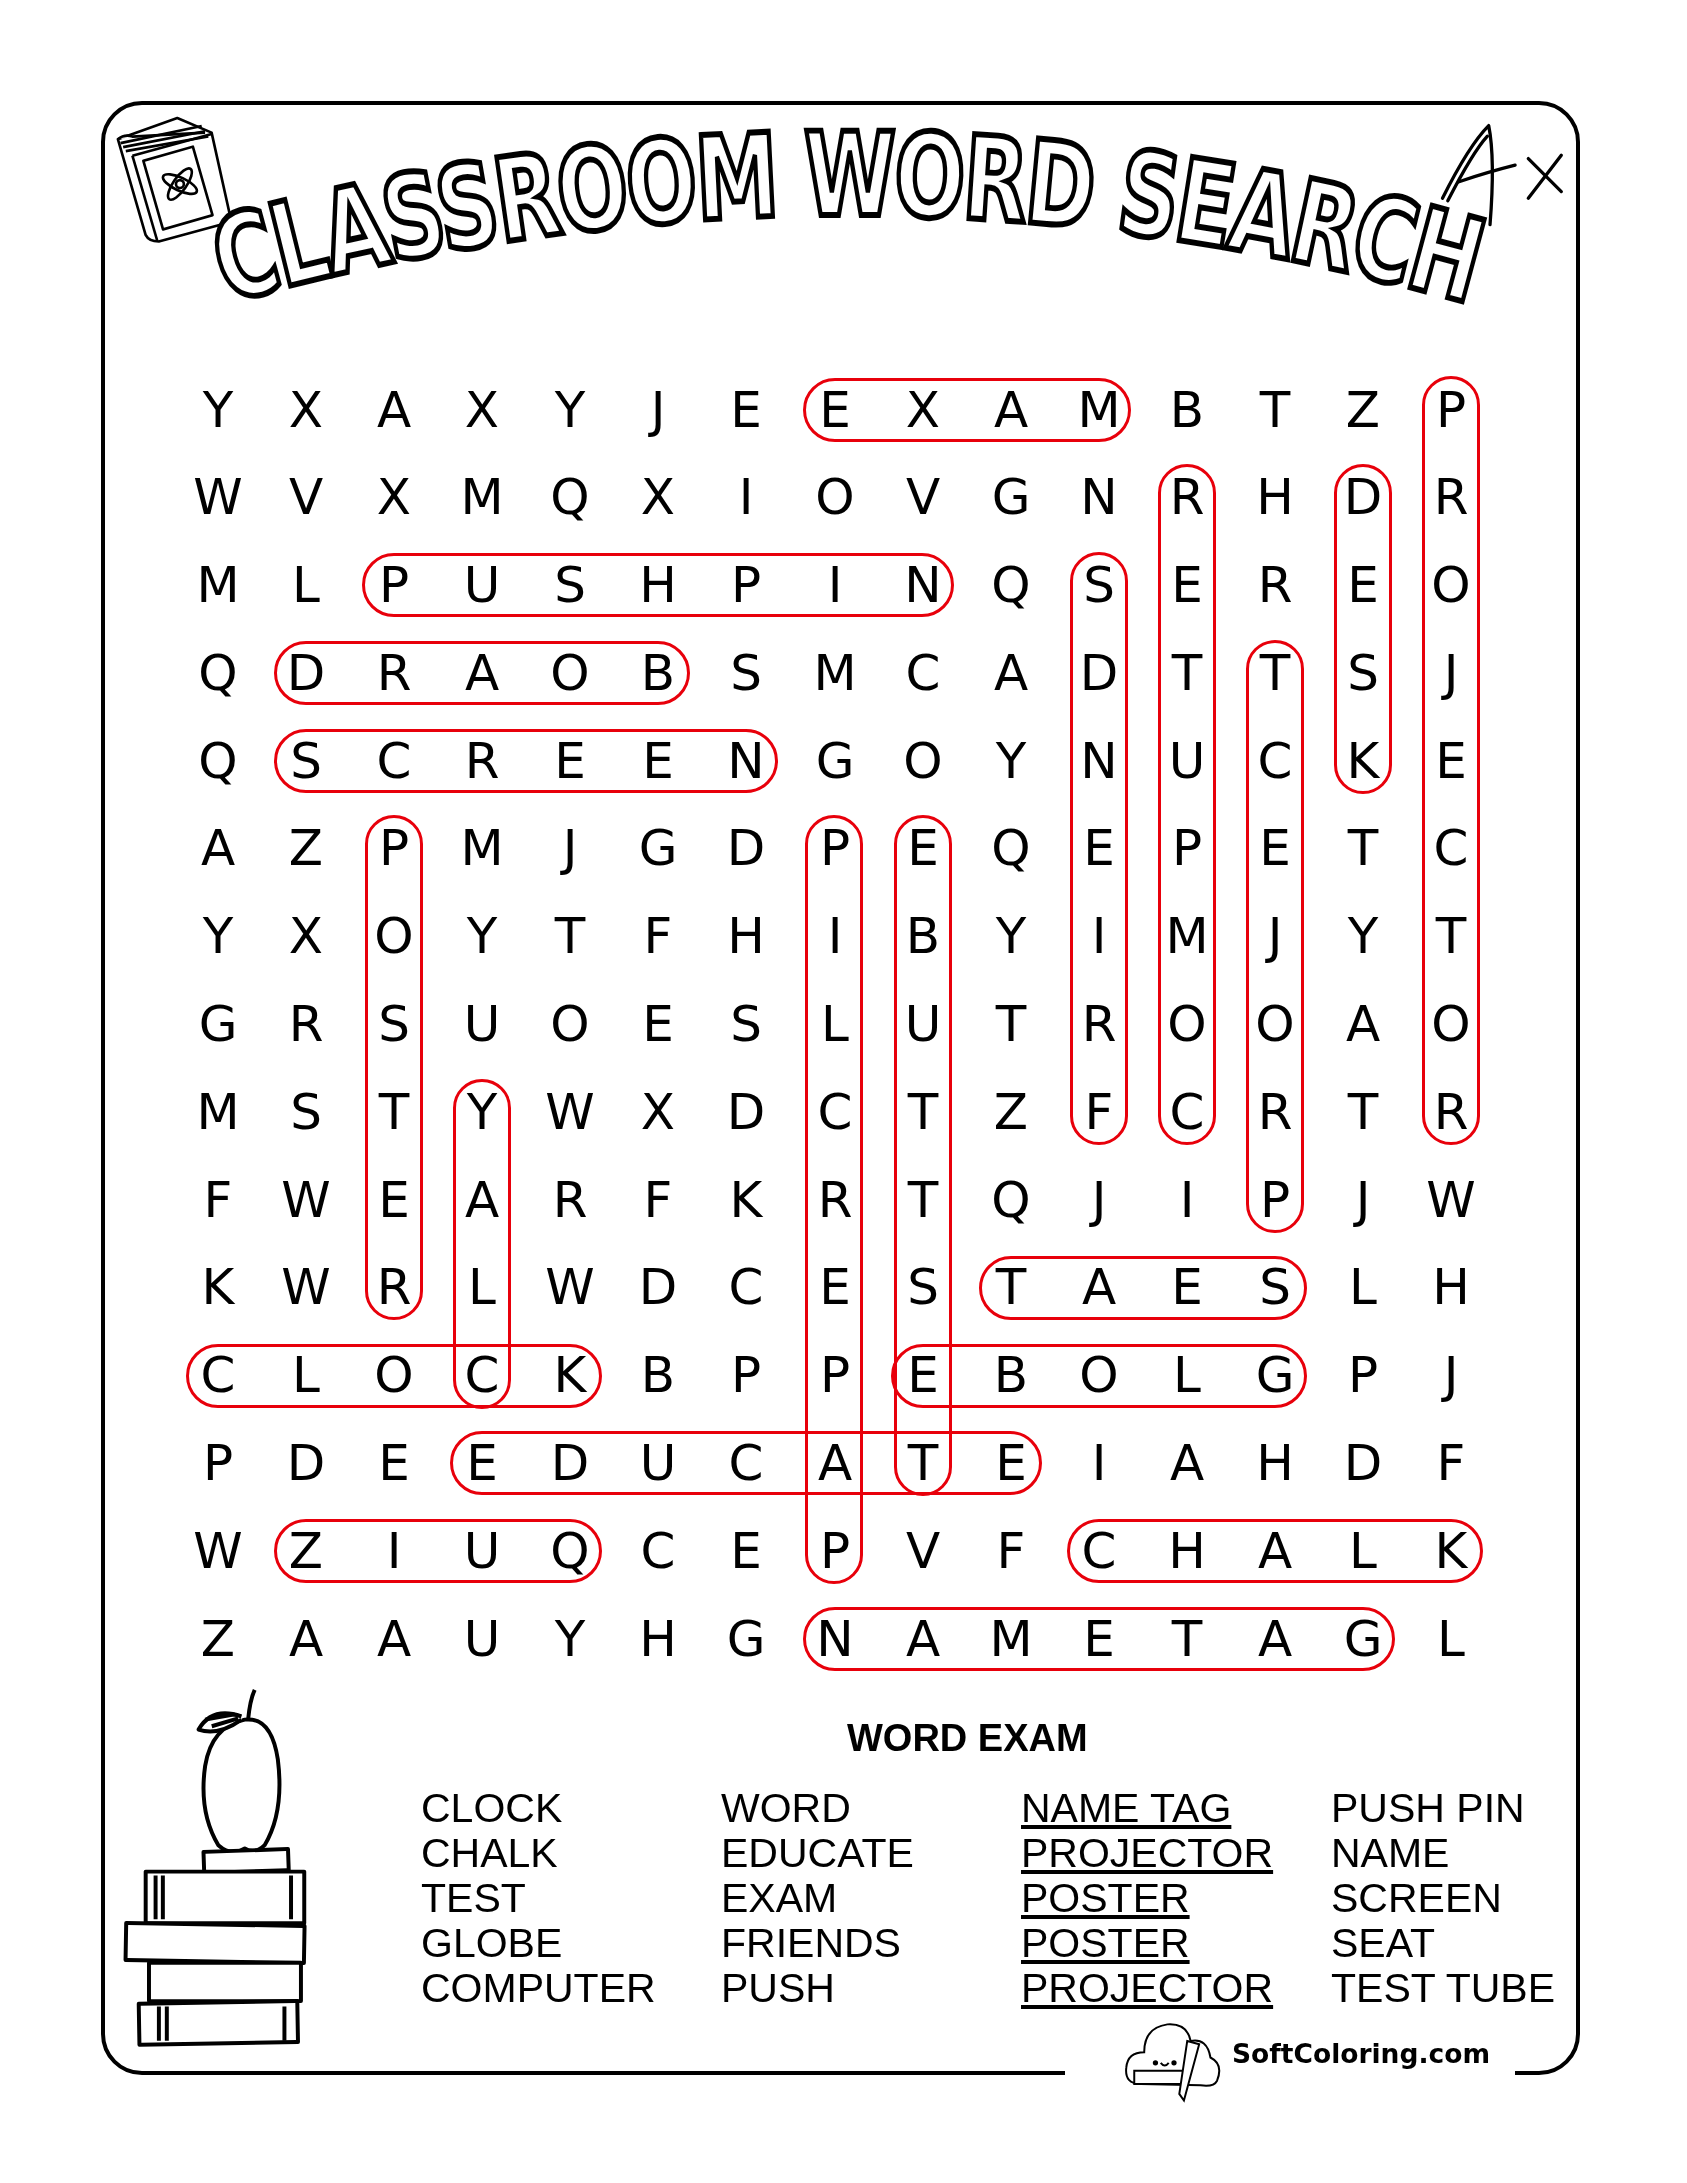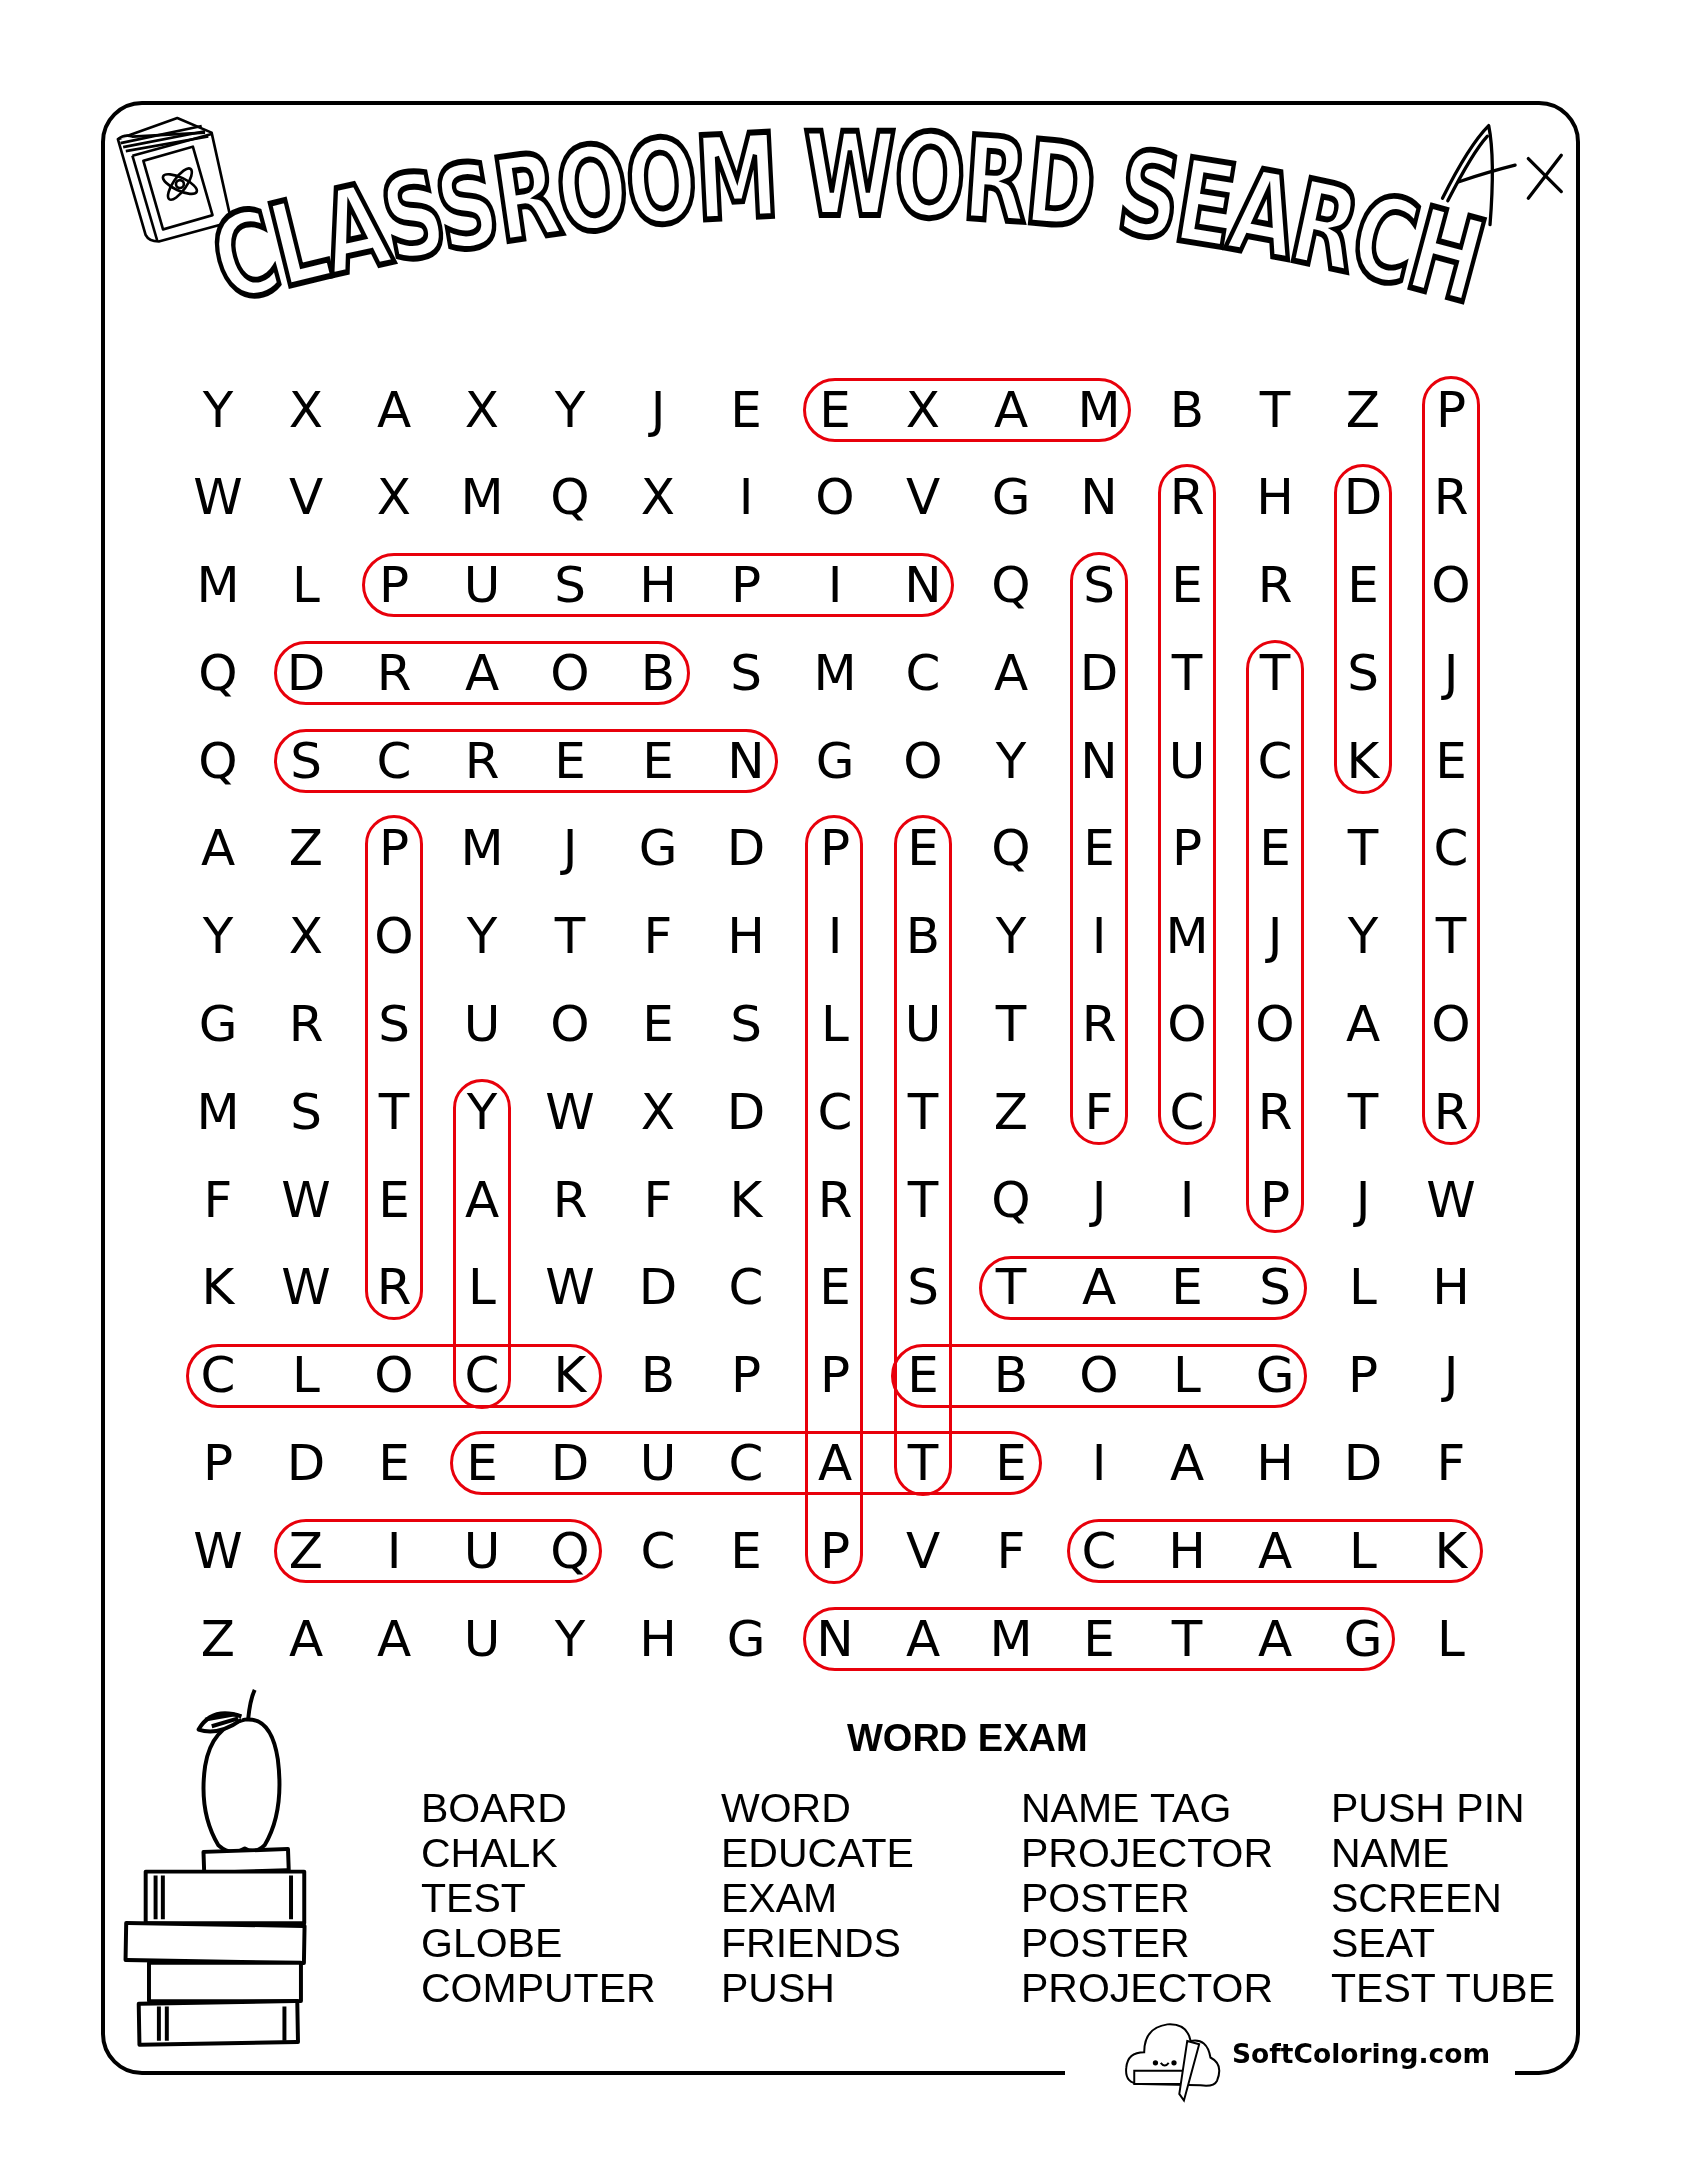--- a/index.html
+++ b/index.html
@@ -312,34 +312,34 @@
     <rect x="40" y="290" width="240" height="78"></rect>
     <rect x="10" y="370" width="270" height="56" transform="rotate(1 145 398)"></rect>
     <rect x="45" y="428" width="230" height="58"></rect>
     <rect x="30" y="488" width="240" height="62" transform="rotate(-1 150 519)"></rect>
     <path d="M55 296 L55 362 M66 296 L66 362 M260 296 L260 362 M60 494 L60 546 M72 494 L72 546 M250 494 L250 546"></path>
   </g>
 </svg>
 
 <div class="wl-title">WORD EXAM</div>
 <div class="wl-col" style="left:421px;">
-  <span class="wl-item">BOARD</span>
+  <span class="wl-item">CLOCK</span>
   <span class="wl-item">CHALK</span>
   <span class="wl-item">TEST</span>
   <span class="wl-item">GLOBE</span>
   <span class="wl-item">COMPUTER</span>
 </div>
 <div class="wl-col" style="left:721px;">
   <span class="wl-item">WORD</span>
   <span class="wl-item">EDUCATE</span>
   <span class="wl-item">EXAM</span>
   <span class="wl-item">FRIENDS</span>
   <span class="wl-item">PUSH</span>
 </div>
-<div class="wl-col" style="left:1021px;">
+<div class="wl-col" style="left:1021px;text-decoration:underline;">
   <span class="wl-item">NAME TAG</span>
   <span class="wl-item">PROJECTOR</span>
   <span class="wl-item">POSTER</span>
   <span class="wl-item">POSTER</span>
   <span class="wl-item">PROJECTOR</span>
 </div>
 <div class="wl-col" style="left:1331px;">
   <span class="wl-item">PUSH PIN</span>
   <span class="wl-item">NAME</span>
   <span class="wl-item">SCREEN</span>

